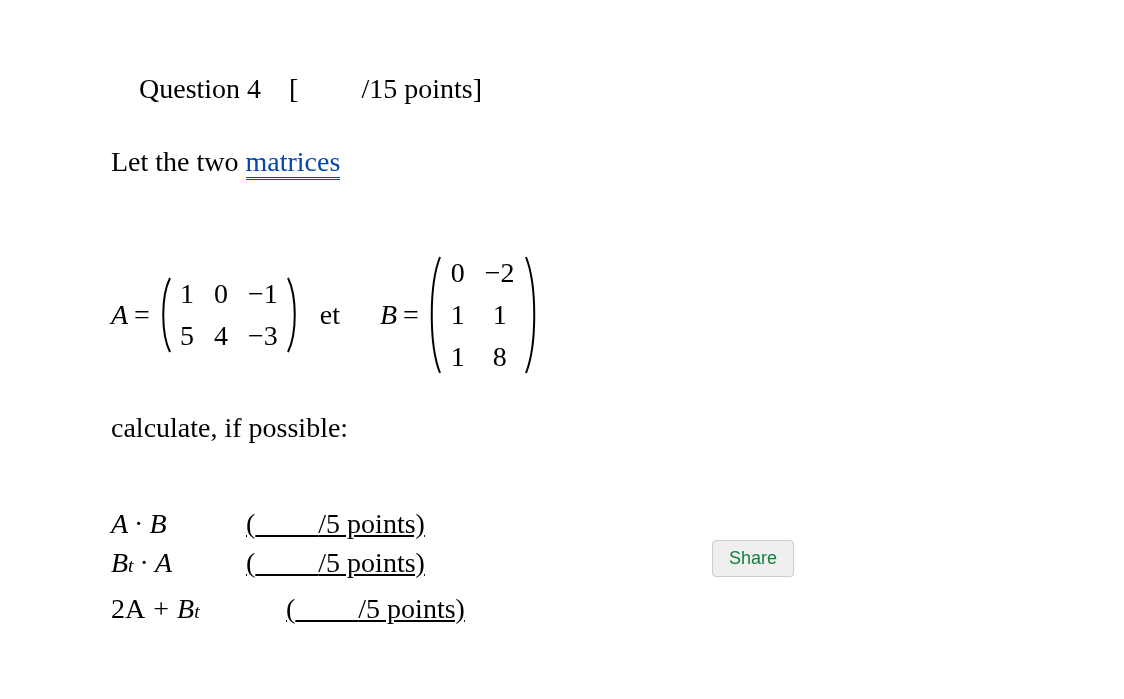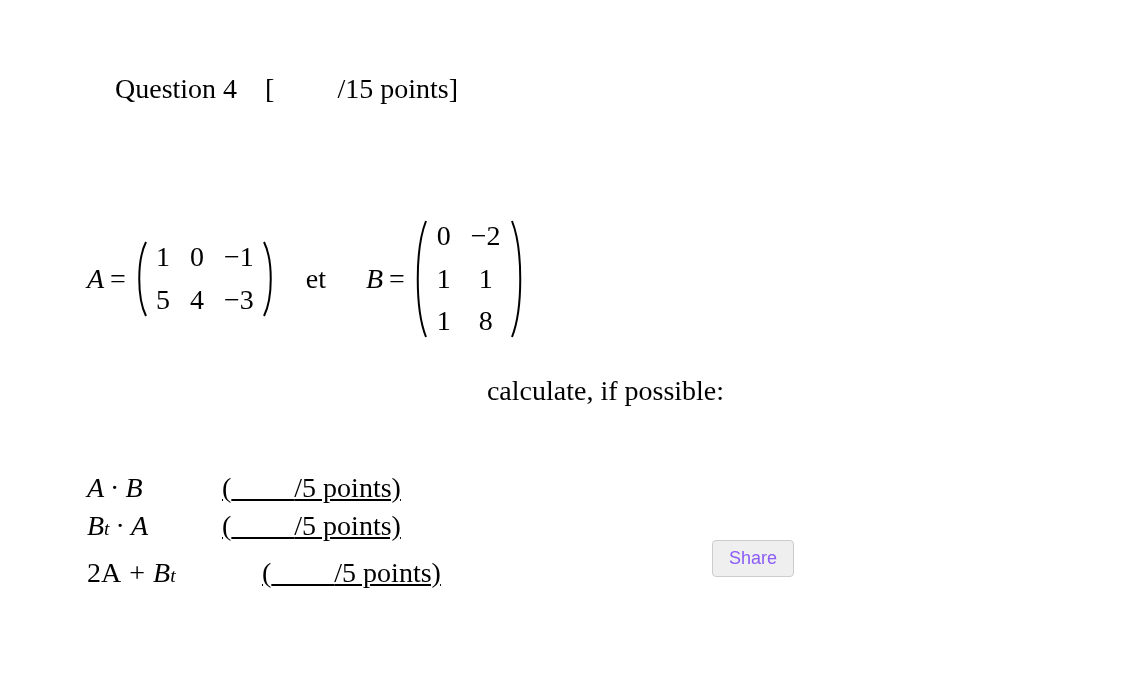--- a/index.html
+++ b/index.html
@@ -7,21 +7,21 @@
     margin: 0;
     padding: 0;
     width: 1124px;
     height: 699px;
     font-family: "Times New Roman", Times, serif;
     background: #fff;
     color: #000;
     position: relative;
   }
   .content {
-    padding: 35px 0 0 87px;
+    padding: 35px 0 0 111px;
     font-size: 28px;
     line-height: 1.3;
   }
   .heading-line { white-space: pre; }
   .intro-line { }
   .link {
     color: #0645AD;
     border-bottom: 3px double #0645AD;
     padding-bottom: 0;
   }
@@ -50,55 +50,58 @@
   .paren svg { display: block; }
   .matrix-body {
     display: grid;
     gap: 6px 20px;
     align-items: center;
     justify-items: center;
     padding: 4px 8px;
   }
   .m2x3 { grid-template-columns: repeat(3, auto); grid-template-rows: repeat(2, auto); }
   .m3x2 { grid-template-columns: repeat(2, auto); grid-template-rows: repeat(3, auto); }
-  .et { font-style: normal; margin: 0 40px 0 28px; }
-  .calc-line { margin-top: 30px; font-style: normal; text-align: center; }
+  .et { font-style: normal; margin: 0 40px 0 18px; }
+  .calc-line { margin-top: 30px; font-style: normal; }
   .tasks {
     margin-top: 60px;
     font-size: 28px;
   }
   .task-row { display: flex; align-items: baseline; margin-bottom: 2px; }
   .task-expr { font-style: italic; min-width: 135px; display: inline-flex; align-items: baseline; gap: 0; }
   .task-expr .op { font-style: normal; margin: 0 4px; }
   .sup { font-style: italic; font-size: 0.7em; vertical-align: super; position: relative; }
   .task-points { font-style: normal; white-space: pre; text-decoration: underline; }
   .share-btn {
     position: absolute;
     right: 330px;
     top: 540px;
     background: #efefef;
     border: 1px solid #ccc;
     border-radius: 4px;
     padding: 7px 16px;
     font-family: Arial, sans-serif;
     font-size: 18px;
-    color: #8b5cf6;
+    color: #15803d;
     cursor: pointer;
   }
   .cell { font-style: normal; }
 </style>
 </head>
 <body>
 
 <div class="content">
 
   <div class="heading-line">
     <span>Question 4</span><span>    </span><span>[</span><span>         </span><span>/15 points]</span>
   </div>
 
+  <div class="intro-line">
+    <span>Let the two </span><span class="link">matrices</span>
+  </div>
 
   <div class="equations">
     <div class="eq-block">
       <span class="var">A</span>
       <span class="eq-sign">=</span>
       <span class="matrix">
         <span class="paren">
           <svg width="14" height="78" viewBox="0 0 14 78">
               <path d="M12 2 C 3 20, 3 58, 12 76" stroke="#000" stroke-width="2" fill="none"></path>
             </svg>

